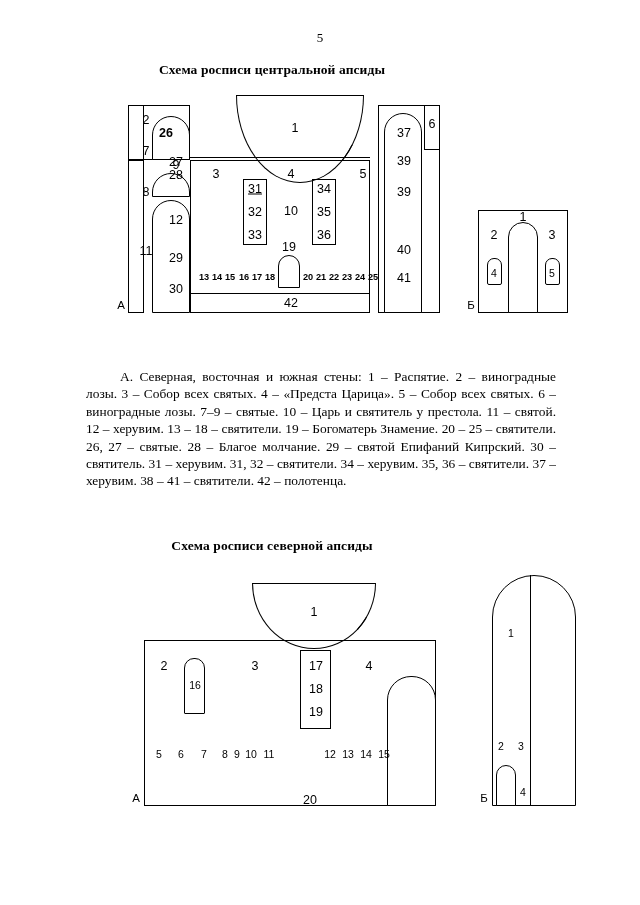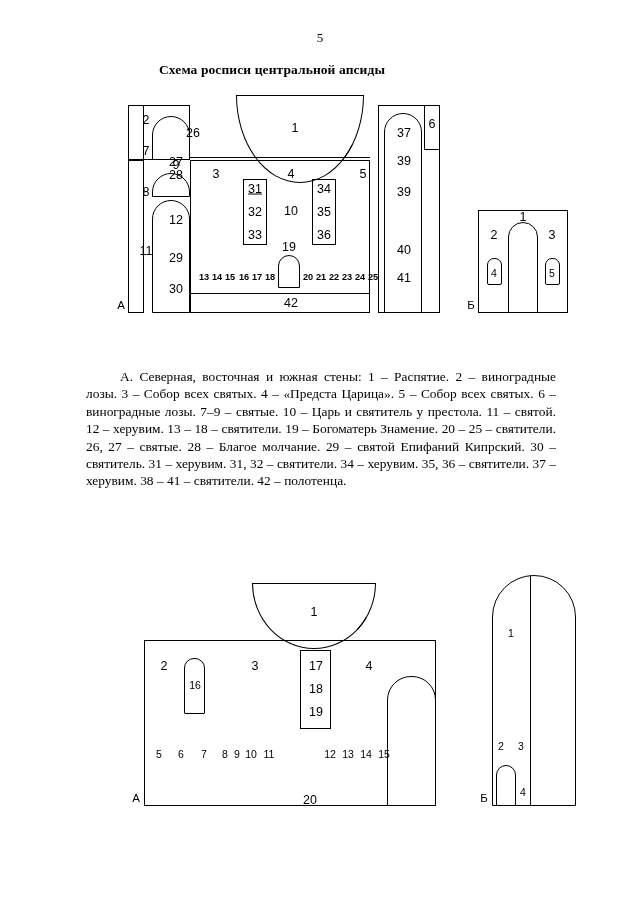--- a/index.html
+++ b/index.html
@@ -149,21 +149,21 @@
     <div class="shape" style="left:128px; top:10px; width:16px; height:208px;"></div>
 
     <div class="shape" style="left:128px; top:65px; width:16px; height:153px;"></div>
 
     <div class="lbl" style="left:146px; top:25px;">2</div>
     <div class="lbl" style="left:146px; top:56px;">7</div>
     <div class="lbl" style="left:146px; top:97px;">8</div>
     <div class="lbl" style="left:146px; top:156px;">11</div>
 
     <div class="arch" style="left:152px; top:21px; width:38px; height:44px; border-radius:19px 19px 0 0;"></div>
-    <div class="lbl" style="left:193px; top:38px;">26</div>
+    <div class="lbl" style="left:166px; top:38px;font-weight:bold;">26</div>
     <div class="lbl" style="left:176px; top:55px;margin-top:12px;">27</div>
 
     <div class="lbl" style="left:176px; top:70px;">9</div>
 
     <div class="arch" style="left:152px; top:78px; width:38px; height:24px; border-radius:19px 19px 0 0;"></div>
     <div class="lbl" style="left:176px; top:80px;">28</div>
 
     <div class="arch" style="left:152px; top:105px; width:38px; height:113px; border-radius:19px 19px 0 0;"></div>
     <div class="lbl" style="left:176px; top:125px;">12</div>
     <div class="lbl" style="left:176px; top:163px;">29</div>
@@ -241,20 +241,21 @@
     <div class="lbl sm2" style="left:552px; top:178px;">5</div>
 
     <div class="lbl side" style="left:471px; top:210px;">Б</div>
   </div>
 
   <div class="body-text" id="para-a">
     <p>А. Северная, восточная и южная стены: 1 – Распятие. 2 – виноградные лозы. 3 – Собор всех святых. 4 – «Предста Царица». 5 – Собор всех святых. 6 – виноградные лозы. 7–9 – святые. 10 – Царь и святитель у престола. 11 – святой. 12 – херувим. 13 – 18 – святители. 19 – Богоматерь Знамение. 20 – 25 – святители. 26, 27 – святые. 28 – Благое молчание. 29 – святой Епифаний Кипрский. 30 – святитель. 31 – херувим. 31, 32 – святители. 34 – херувим. 35, 36 – святители. 37 – херувим. 38 – 41 – святители. 42 – полотенца.</p>
   </div>
 
 
+  <div class="fig-title" id="fig2-title">Схема росписи северной апсиды</div>
 
   <div class="figure" id="figure2">
 
     <div class="semicircle-down" style="left:252px; top:13px; width:124px; height:66px;"></div>
     <div class="lbl" style="left:314px; top:42px;">1</div>
 
     <div class="shape" style="left:144px; top:70px; width:292px; height:166px;"></div>
 
     <div class="lbl" style="left:164px; top:96px;">2</div>
     <div class="lbl" style="left:255px; top:96px;">3</div>

